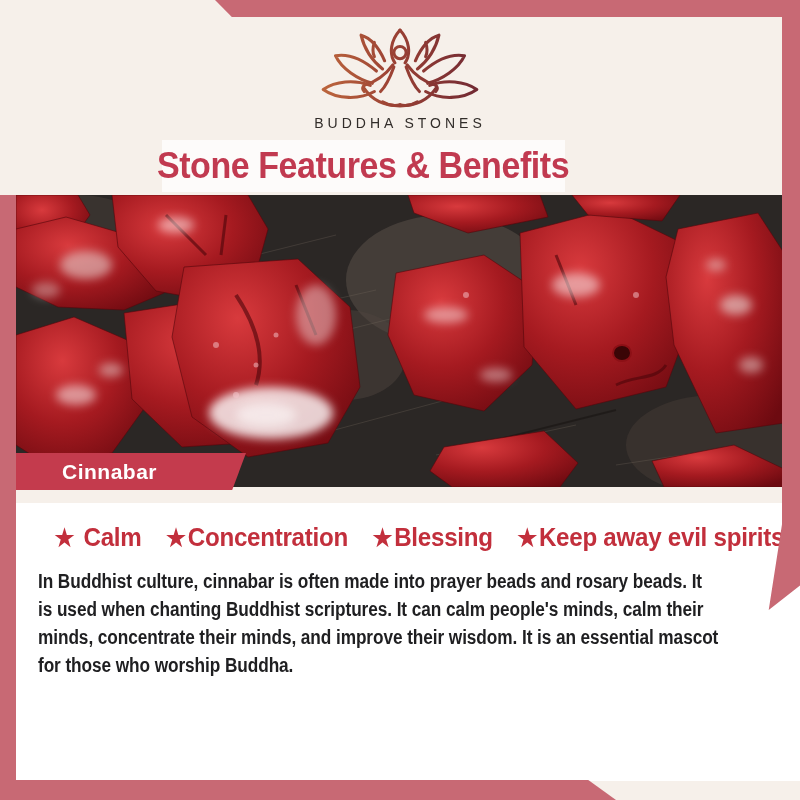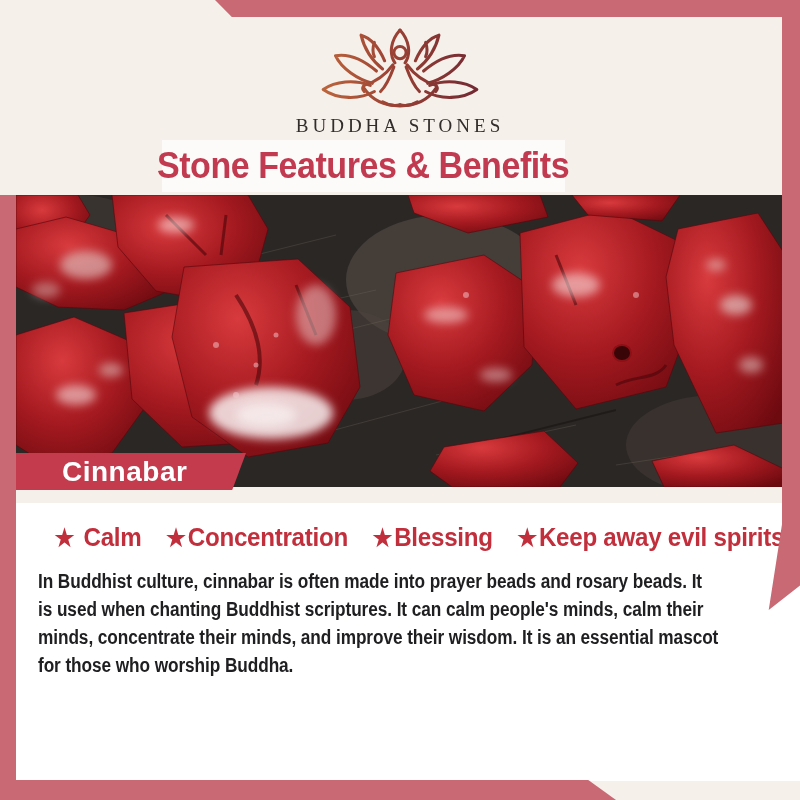--- a/index.html
+++ b/index.html
@@ -12,39 +12,39 @@
     clip-path:polygon(0.85% 0,100% 0,100% 100%,3.7% 100%);}
   .right-ribbon{left:766px;top:0;width:34px;height:610px;
     clip-path:polygon(47% 0,100% 0,100% 96%,8% 100%,47% 86%);}
   .left-ribbon{left:0;top:195px;width:16px;height:605px;}
   .bottom-ribbon{left:0;top:780px;width:616px;height:20px;
     clip-path:polygon(0 0,95.5% 0,100% 100%,0 100%);}
 
   
   .brand{position:absolute;left:0;top:28px;width:800px;text-align:center;z-index:2;}
   .brand svg{display:block;margin:0 auto;}
-  .brand-name{margin-top:3px;font-family:Liberation Serif, serif;font-size:19px;
+  .brand-name{margin-top:3px;font-family:Liberation Sans, sans-serif;font-size:14px;
     letter-spacing:4px;color:#322d2a;}
 
   
   .title-banner{position:absolute;left:162px;top:140px;width:403px;height:52px;
     background:#fdfbfa;z-index:2;display:flex;align-items:center;justify-content:center;}
   .title-text{display:inline-block;transform:scaleX(.92);transform-origin:center;
     font-size:37px;font-weight:700;letter-spacing:-.5px;color:#c13a50;white-space:nowrap;}
 
   
   .photo{position:absolute;left:16px;top:195px;width:768px;height:292px;z-index:1;
     background:#2b2725;overflow:hidden;}
   .photo svg{display:block;}
 
   
   .photo-label{position:absolute;left:16px;top:453px;width:230px;height:37px;
     background:#c43b4d;z-index:6;clip-path:polygon(0 0,100% 0,94% 100%,0 100%);
     display:flex;align-items:center;}
-  .photo-label span{padding-left:46px;color:#ffffff;font-size:28px;font-weight:700;
+  .photo-label span{padding-left:46px;color:#ffffff;font-size:21px;font-weight:700;
     letter-spacing:.5px;}
 
   
   .panel{position:absolute;left:16px;top:503px;width:784px;height:278px;
     background:#ffffff;z-index:2;}
   .benefits{margin-top:19px;text-align:left;white-space:nowrap;}
   .benefits-inner{display:inline-block;transform:scaleX(.93);transform-origin:center;}
   .benefit{display:inline-block;margin:0 11px;color:#c22f3c;font-size:26px;
     font-weight:700;letter-spacing:-.3px;}
   .benefit .star{display:inline-block;font-size:24px;}

